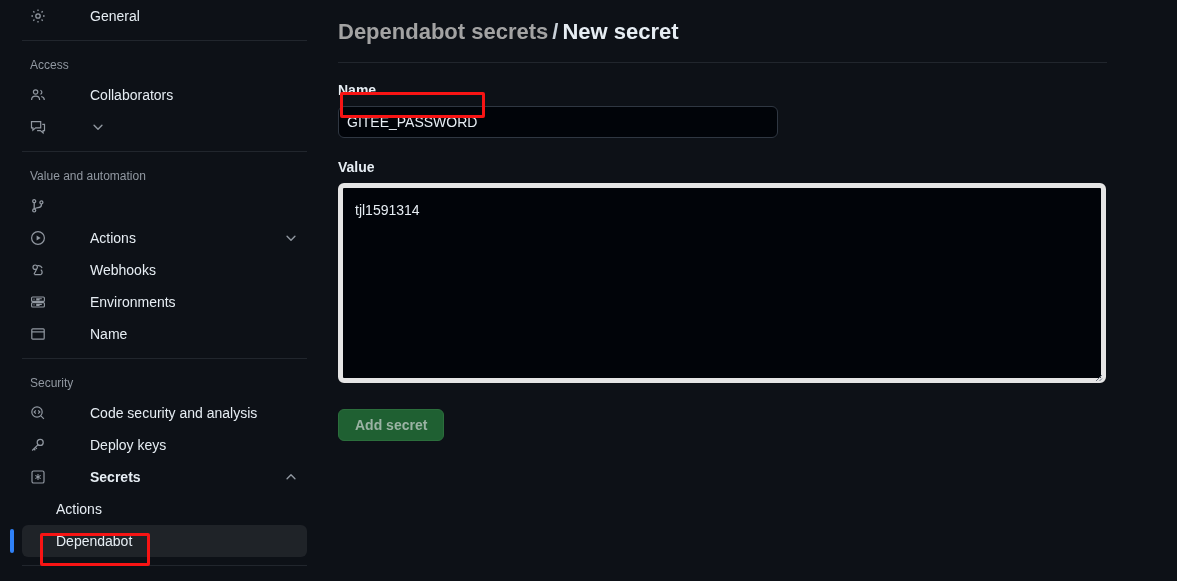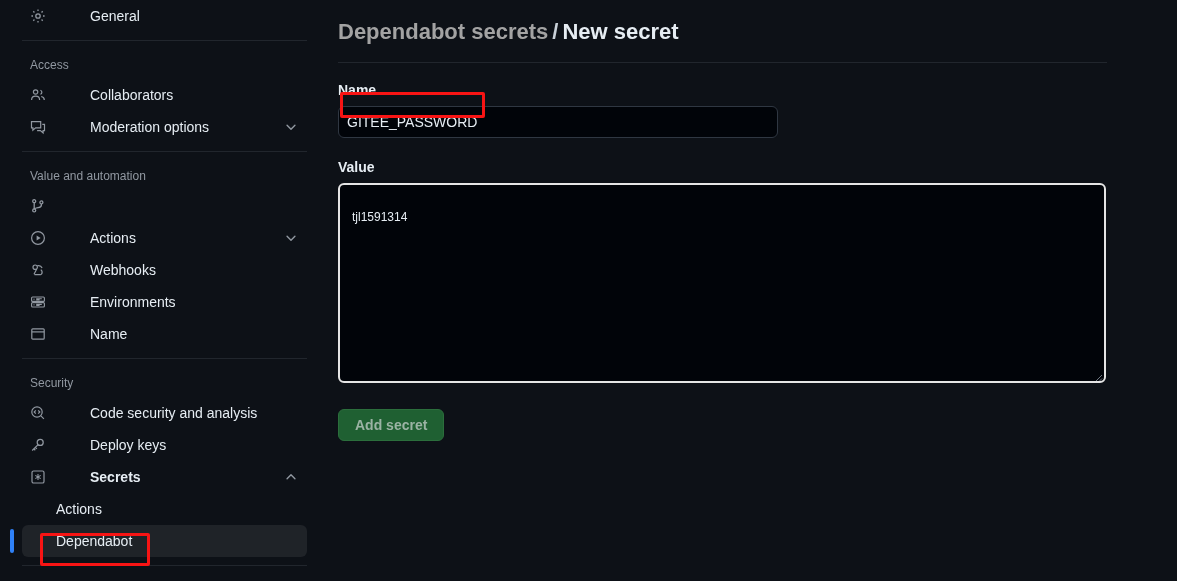--- a/index.html
+++ b/index.html
@@ -127,25 +127,25 @@
     padding: 0 8px;
     font-family: "Liberation Sans", sans-serif;
     outline: none;
     display: block;
   }
   .gap { height: 21px; }
   .text-area {
     width: 768px;
     height: 200px;
     background: #010409;
-    border: 2px solid #e5e5e5;
-    border-radius: 6px;
-    color: #e6edf3;
-    font-size: 12px;
-    padding: 22px 12px;
+    border: 5px solid #e5e5e5;
+    border-radius: 6px;
+    color: #e6edf3;
+    font-size: 14px;
+    padding: 12px 12px;
     font-family: "Liberation Sans", sans-serif;
     outline: none;
     resize: none;
     display: block;
     line-height: 20px;
   }
   .ta-wrap { position: relative; width: 768px; }
   .resize-grip {
     position: absolute;
     right: 3px; bottom: 3px;
@@ -207,21 +207,20 @@
       <span class="lbl">Collaborators</span>
     </div>
 
     <div class="nav-item">
       <span class="ico">
         <svg width="16" height="16" viewBox="0 0 16 16" fill="none" stroke="currentColor" stroke-width="1.2">
           <path d="M1.5 2.6h9.2v6.2H5.6L2.9 11.1V8.8H1.5z"></path>
           <path d="M12.3 5.4h2.2v6.2h-1.4v2.3l-2.7-2.3H7.1"></path>
         </svg>
       </span>
-      <span class="lbl">Moderation options</span>
       <span class="chev">
         <svg width="14" height="14" viewBox="0 0 16 16" fill="none" stroke="currentColor" stroke-width="1.6" stroke-linecap="round" stroke-linejoin="round">
             <path d="M3.5 6l4.5 4.5L12.5 6"></path>
           </svg>
       </span>
     </div>
 
     <div class="divider"></div>
 
     <div class="sec-title">Value and automation</div>

